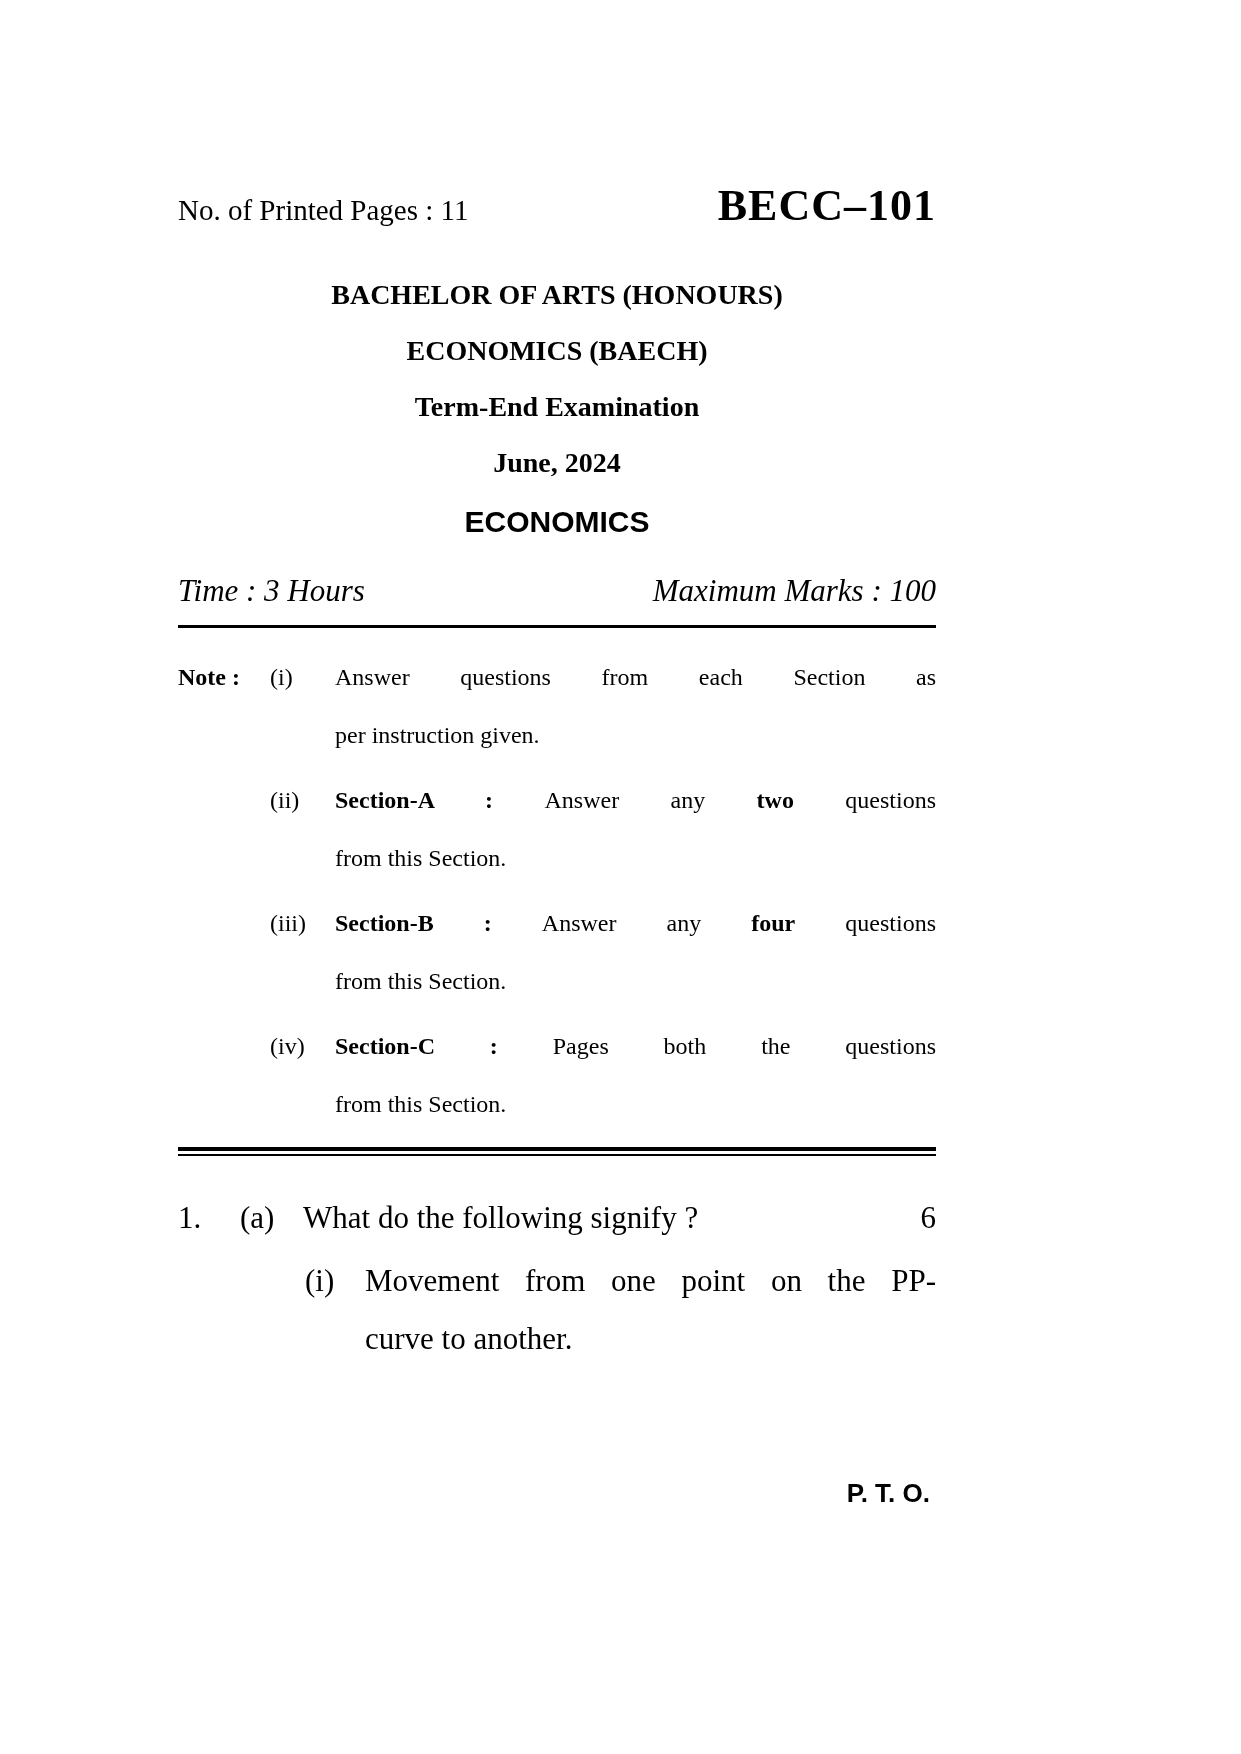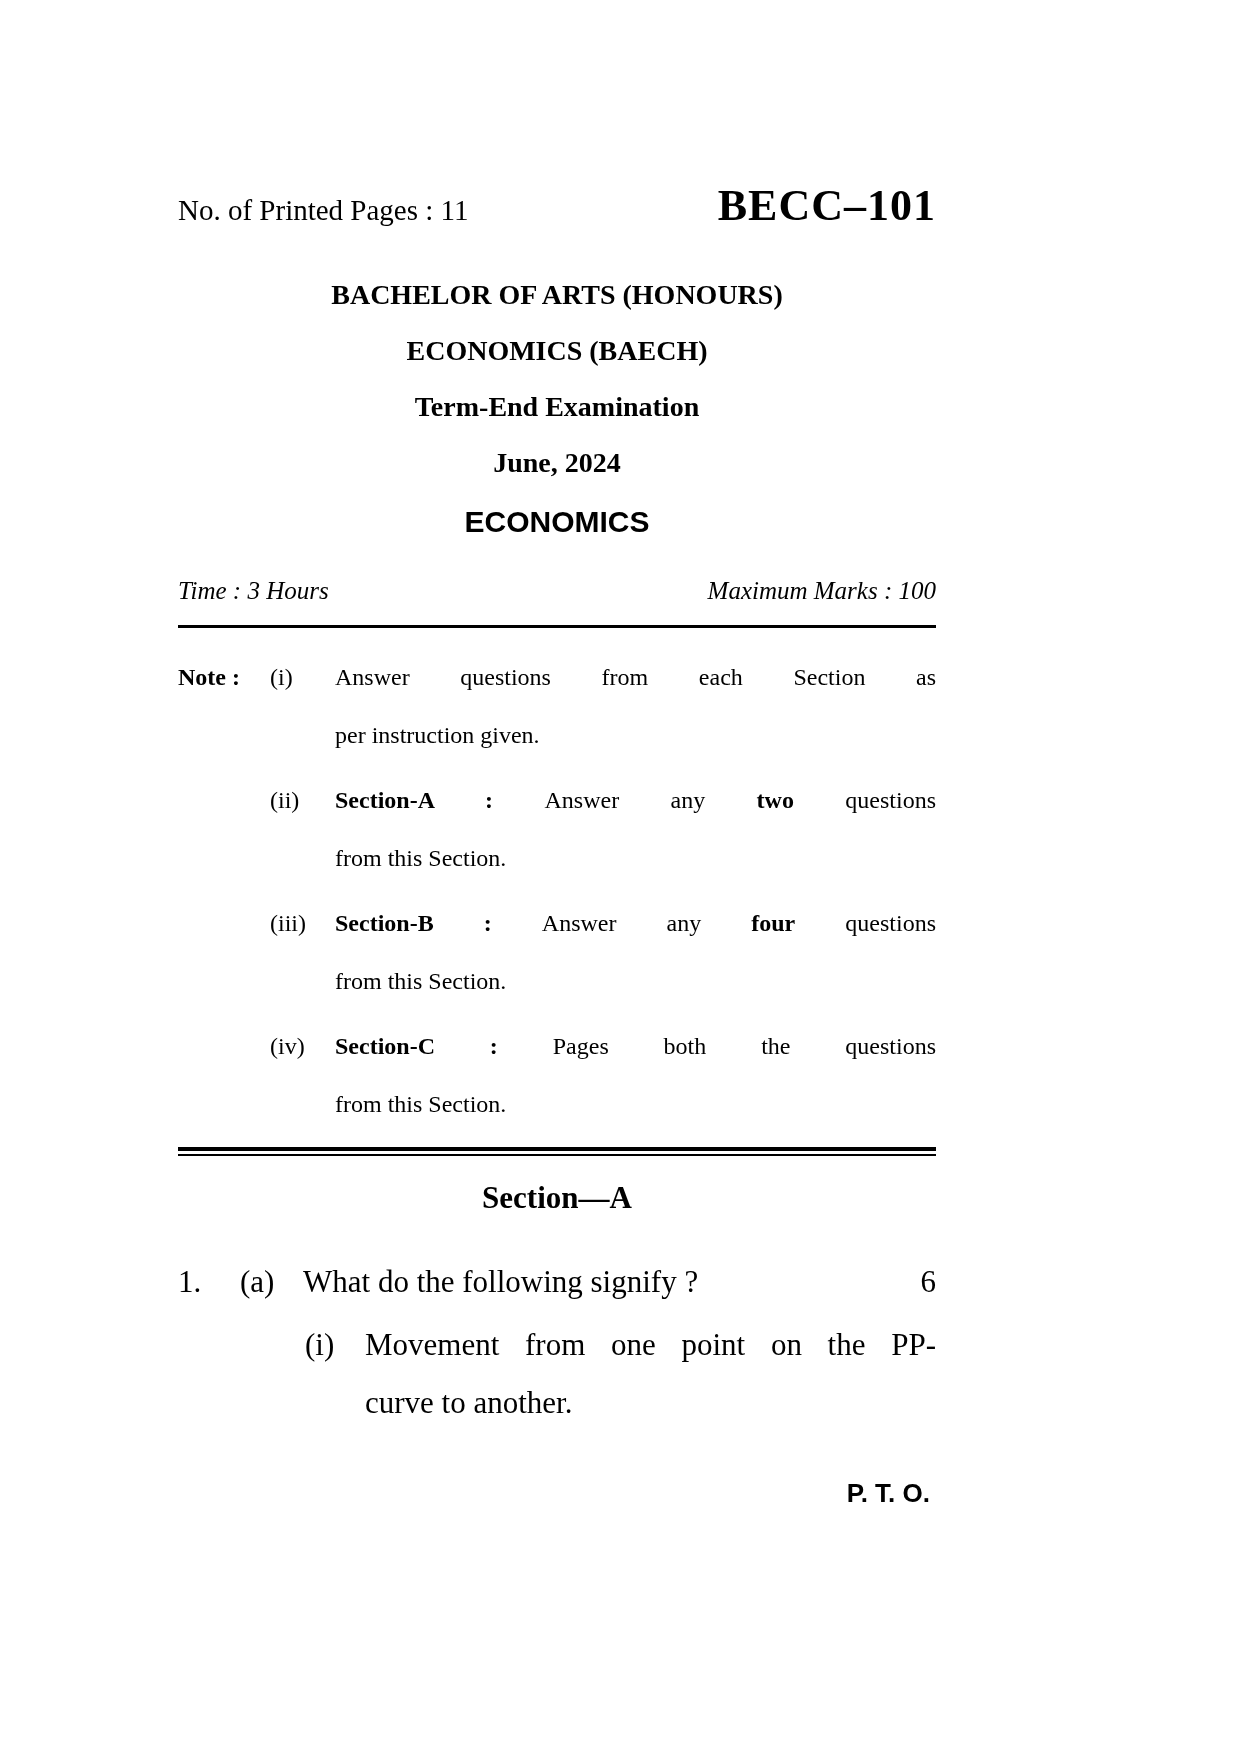--- a/index.html
+++ b/index.html
@@ -47,21 +47,21 @@
     font-weight: bold;
     line-height: 46px;
   }
 
   
   .time-row {
     margin-top: 26px;
     display: flex;
     justify-content: space-between;
     font-style: italic;
-    font-size: 25px;
+    font-size: 31px;
     line-height: 40px;
   }
 
   .rule-single {
     margin-top: 14px;
     border-top: 3px solid #000;
   }
 
   
   .note-block {
@@ -187,21 +187,20 @@
         <div class="col-text">
           <div class="jline"><span class="b">Section-C : </span><span>Pages both the questions</span><span class="b"></span><span></span></div>
           <div class="cline">from this Section.</div>
         </div>
       </div>
 
     </div>
 
     <div class="rule-double"></div>
 
-    <div class="section-heading">Section—A</div>
 
     <div class="q-row">
       <div class="q-num">1.</div>
       <div class="q-part">(a)</div>
       <div class="q-text">What do the following signify ?</div>
       <div class="q-marks">6</div>
     </div>
 
     <div class="q-sub">
       <div class="q-sub-marker">(i)</div>

